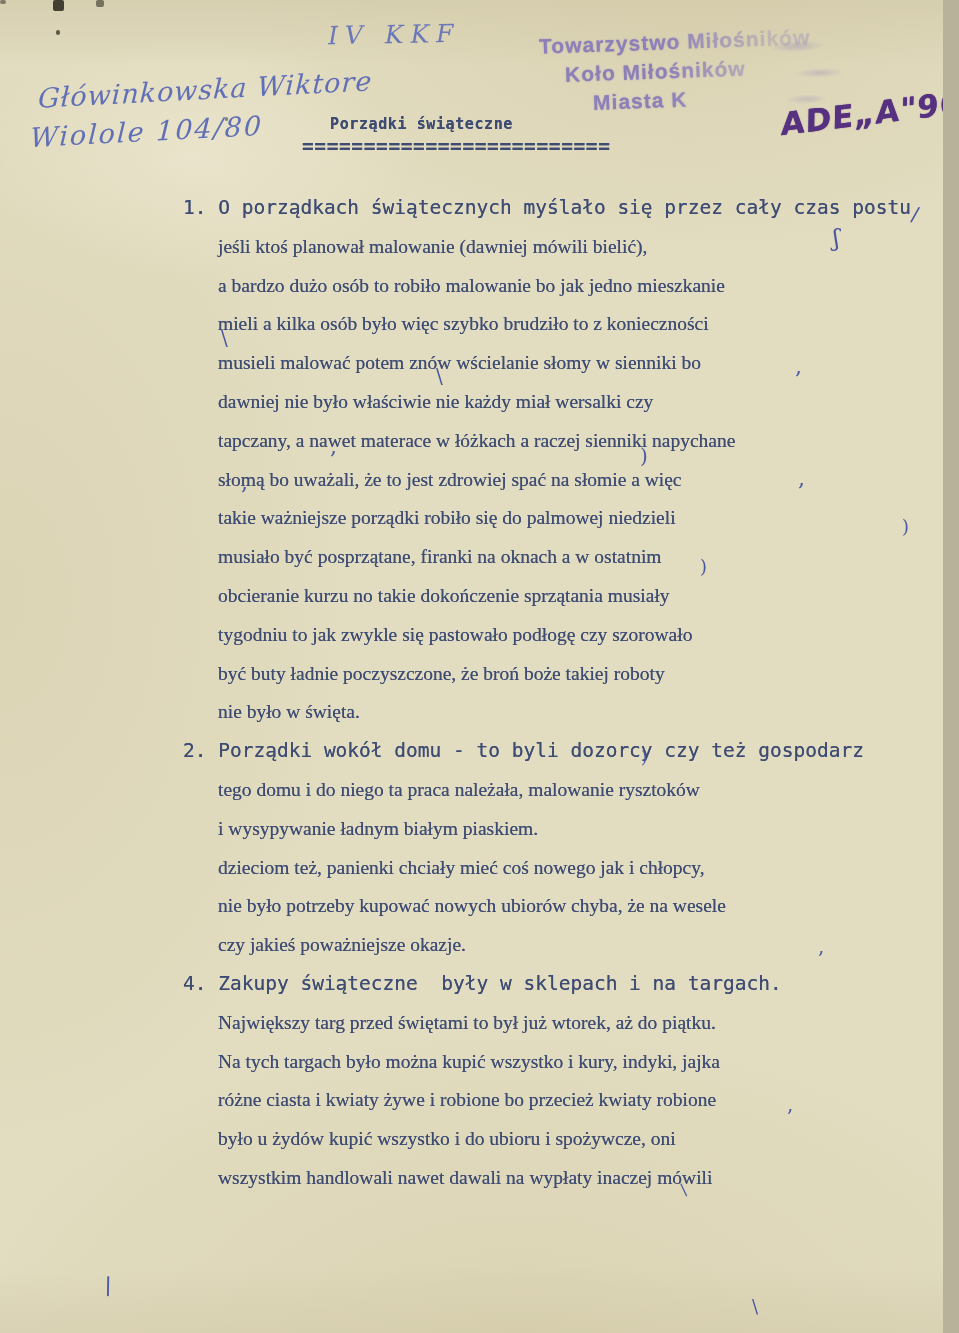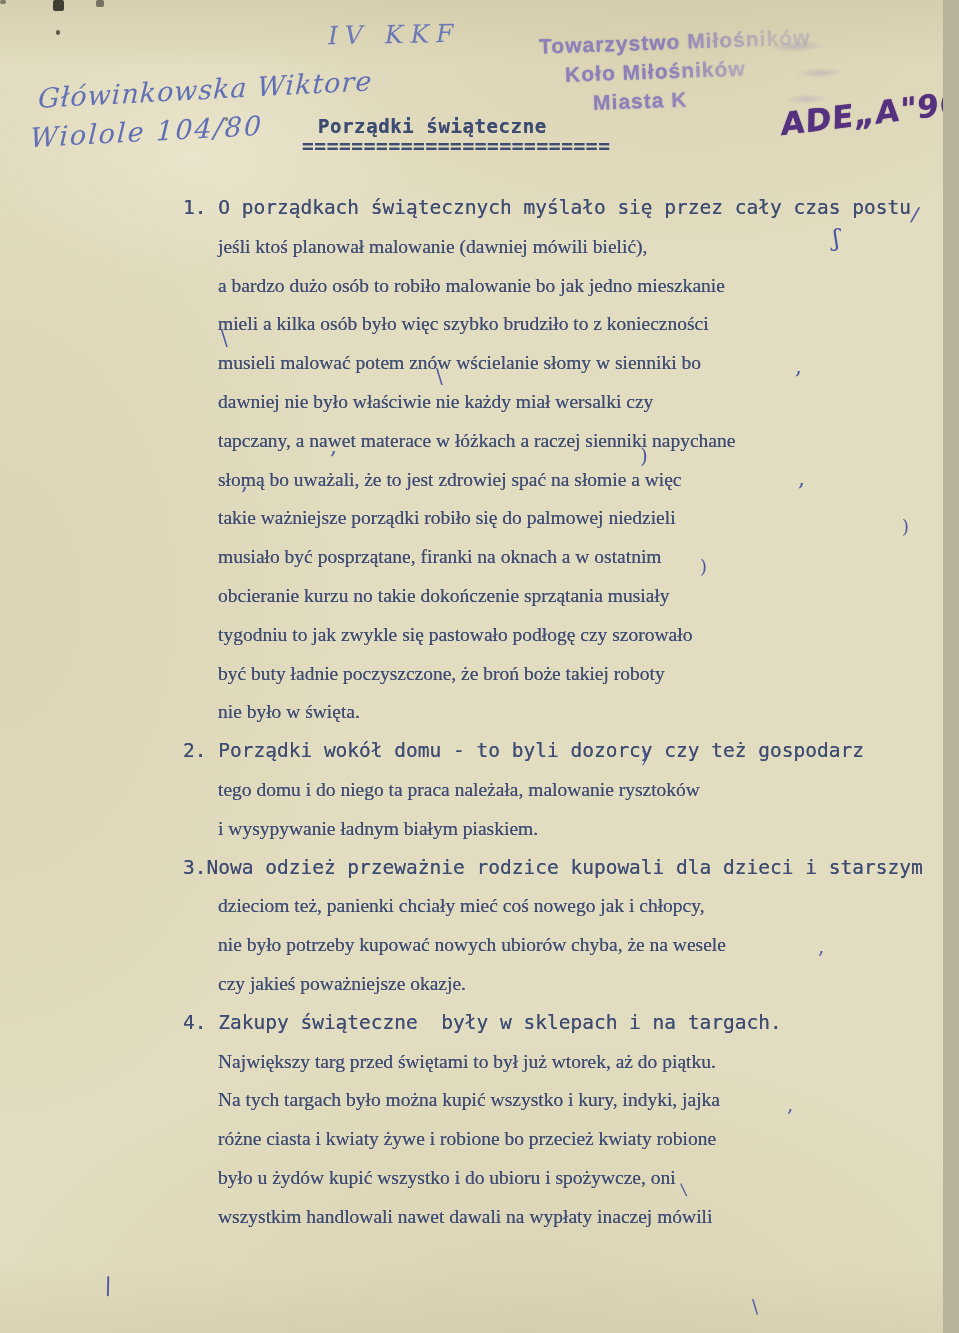--- a/index.html
+++ b/index.html
@@ -66,22 +66,22 @@
     font-family:"DejaVu Sans","Liberation Sans",sans-serif;
     font-weight:700;font-size:31px;
     color:#55317f;
     transform:rotate(-7deg) skewX(-8deg);
     letter-spacing:1px;white-space:pre;
     text-shadow:0 0 1px #55317f;
   }
 
   
   .doc-title{
-    position:absolute;left:318px;top:115px;
-    font-size:19px;font-weight:700;letter-spacing:0.6px;
+    position:absolute;left:330px;top:115px;
+    font-size:15px;font-weight:700;letter-spacing:0.6px;
     color:#3e4c74;white-space:pre;
     text-shadow:0 0 .6px rgba(62,76,116,.9);
   }
   .doc-underline{
     position:absolute;left:302px;top:135px;
     font-size:19.5px;font-weight:700;letter-spacing:0.6px;
     color:#3e4c74;white-space:pre;
     text-shadow:0 0 .6px rgba(62,76,116,.9);
   }
 
@@ -141,21 +141,20 @@
       <div class="line cont">słomą bo uważali, że to jest zdrowiej spać na słomie a więc</div>
       <div class="line cont">takie ważniejsze porządki robiło się do palmowej niedzieli</div>
       <div class="line cont">musiało być posprzątane, firanki na oknach a w ostatnim</div>
       <div class="line cont">obcieranie kurzu no takie dokończenie sprzątania musiały</div>
       <div class="line cont">tygodniu to jak zwykle się pastowało podłogę czy szorowało</div>
       <div class="line cont">być buty ładnie poczyszczone, że broń boże takiej roboty</div>
       <div class="line cont">nie było w święta.</div>
       <div class="line">2. Porządki wokół domu - to byli dozorcy czy też gospodarz</div>
       <div class="line cont">tego domu i do niego ta praca należała, malowanie rysztoków</div>
       <div class="line cont">i wysypywanie ładnym białym piaskiem.</div>
-      <div class="line">3.Nowa odzież przeważnie rodzice kupowali dla dzieci i starszym</div>
       <div class="line cont">dzieciom też, panienki chciały mieć coś nowego jak i chłopcy,</div>
       <div class="line cont">nie było potrzeby kupować nowych ubiorów chyba, że na wesele</div>
       <div class="line cont">czy jakieś poważniejsze okazje.</div>
       <div class="line">4. Zakupy świąteczne  były w sklepach i na targach.</div>
       <div class="line cont">Największy targ przed świętami to był już wtorek, aż do piątku.</div>
       <div class="line cont">Na tych targach było można kupić wszystko i kury, indyki, jajka</div>
       <div class="line cont">różne ciasta i kwiaty żywe i robione bo przecież kwiaty robione</div>
       <div class="line cont">było u żydów kupić wszystko i do ubioru i spożywcze, oni</div>
       <div class="line cont">wszystkim handlowali nawet dawali na wypłaty inaczej mówili</div>
     </div>

